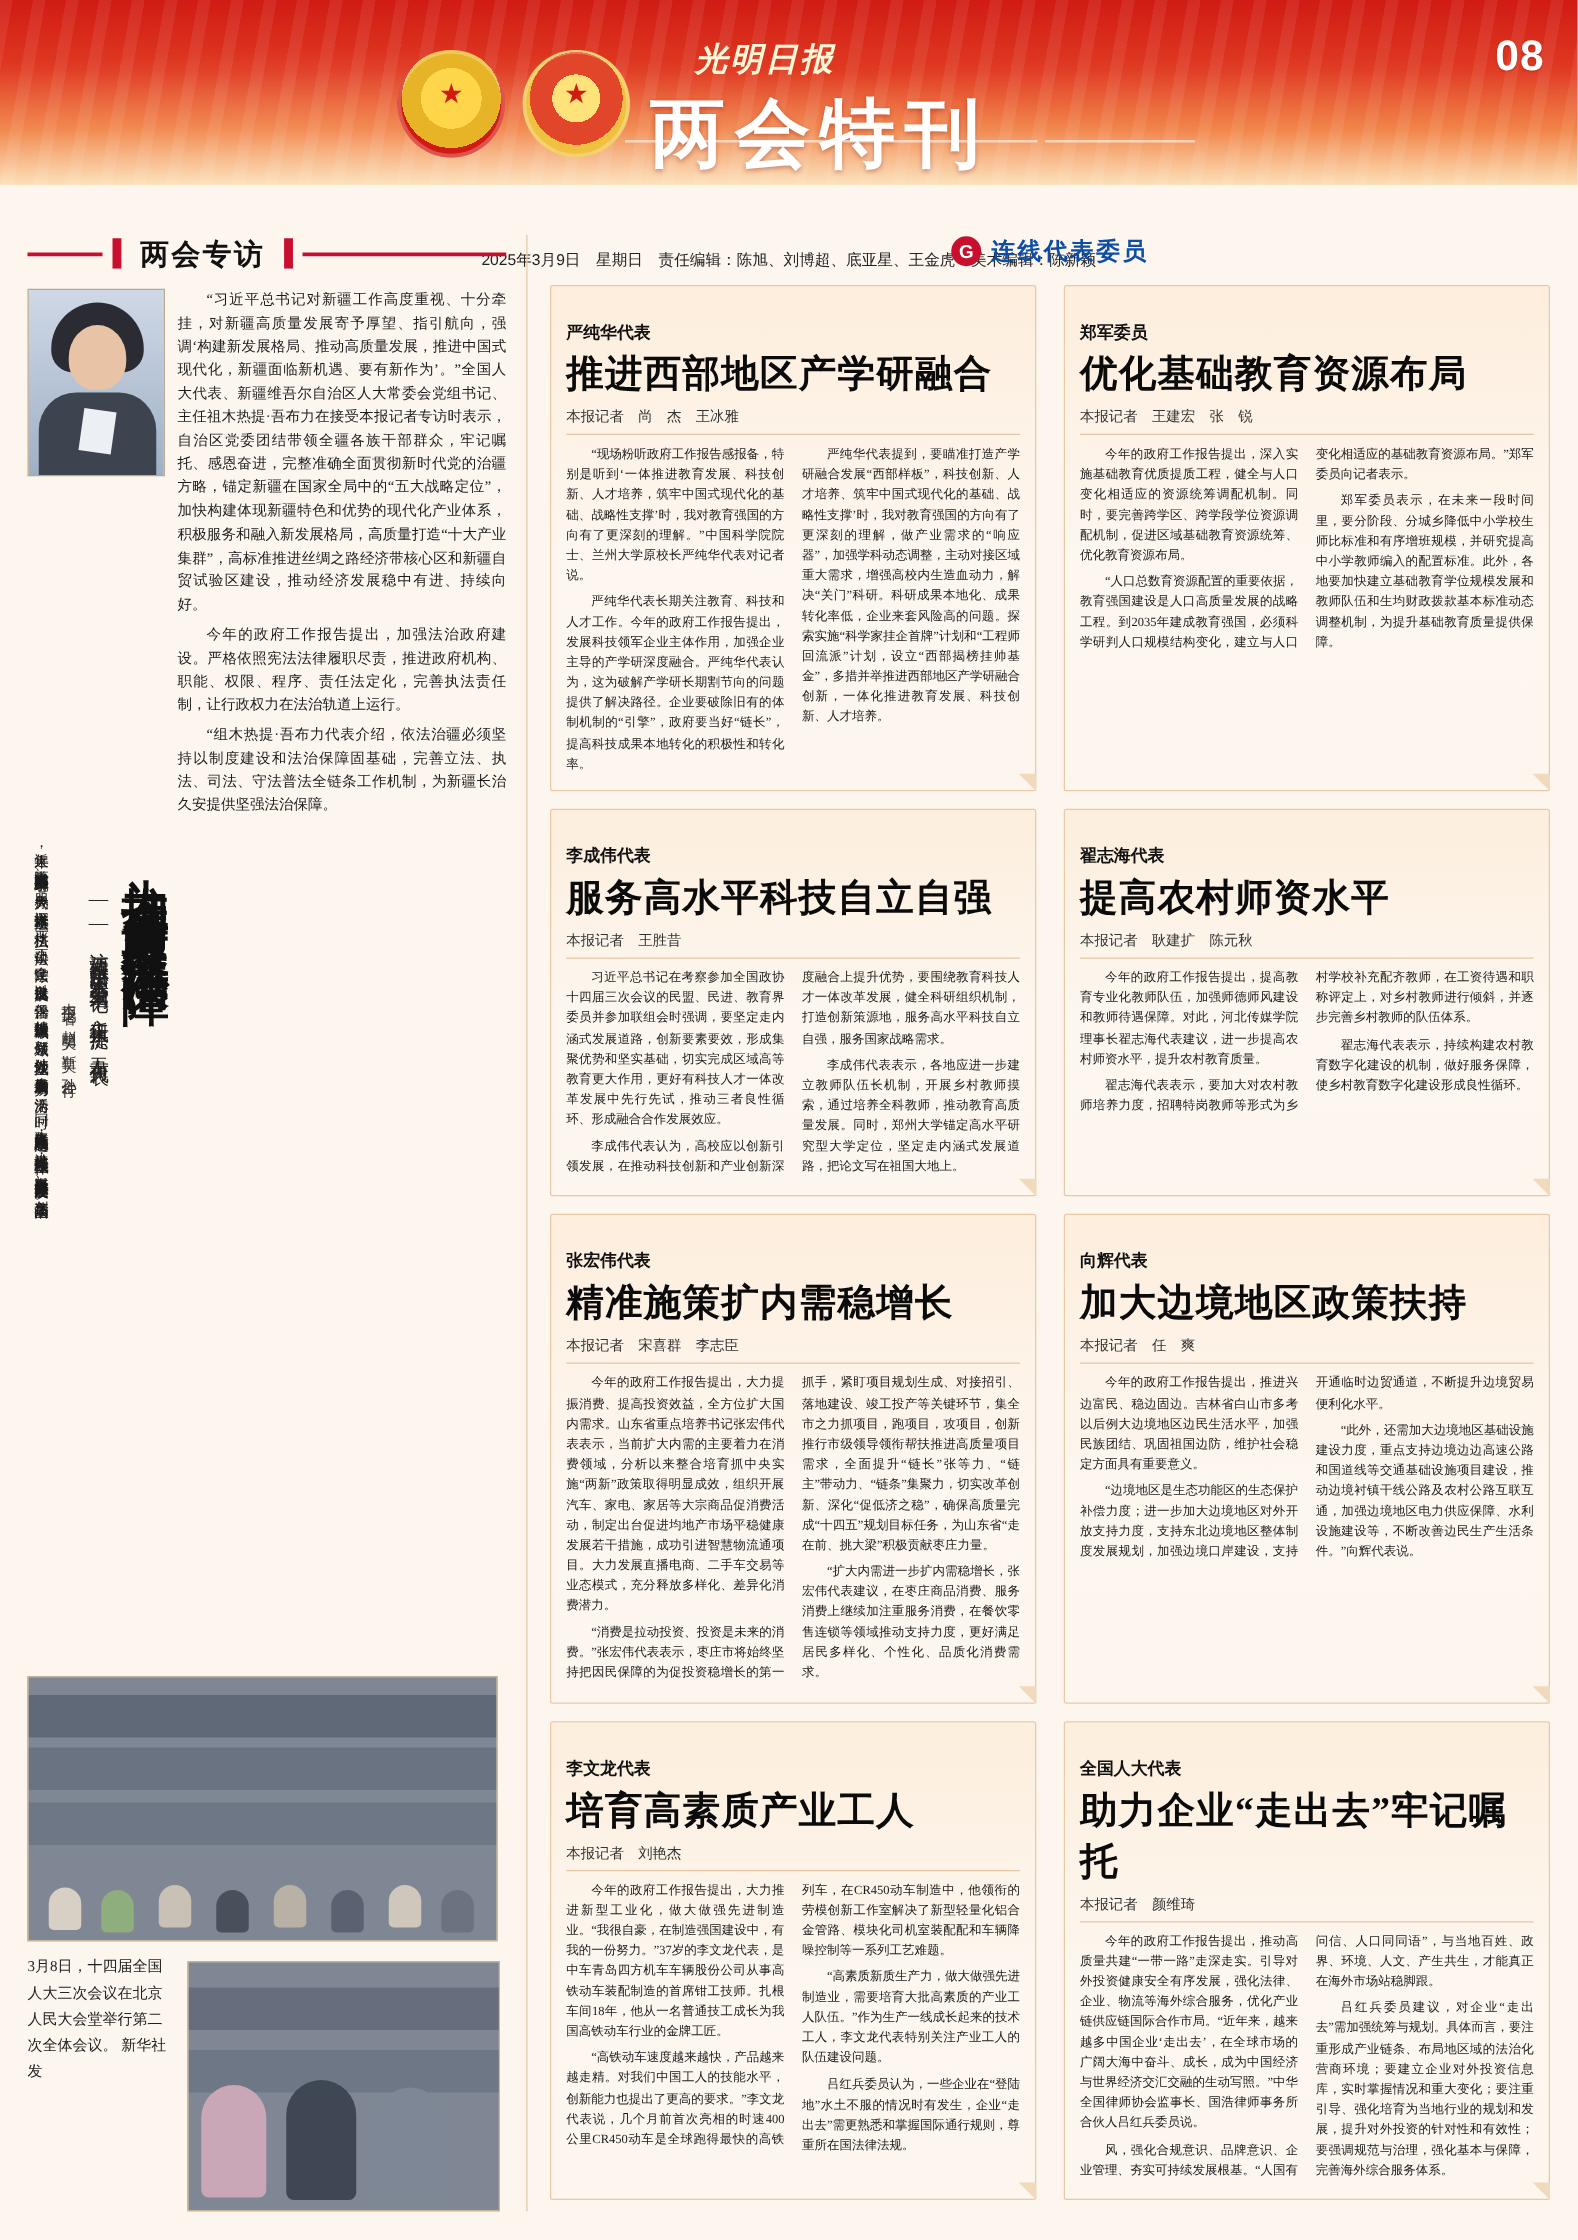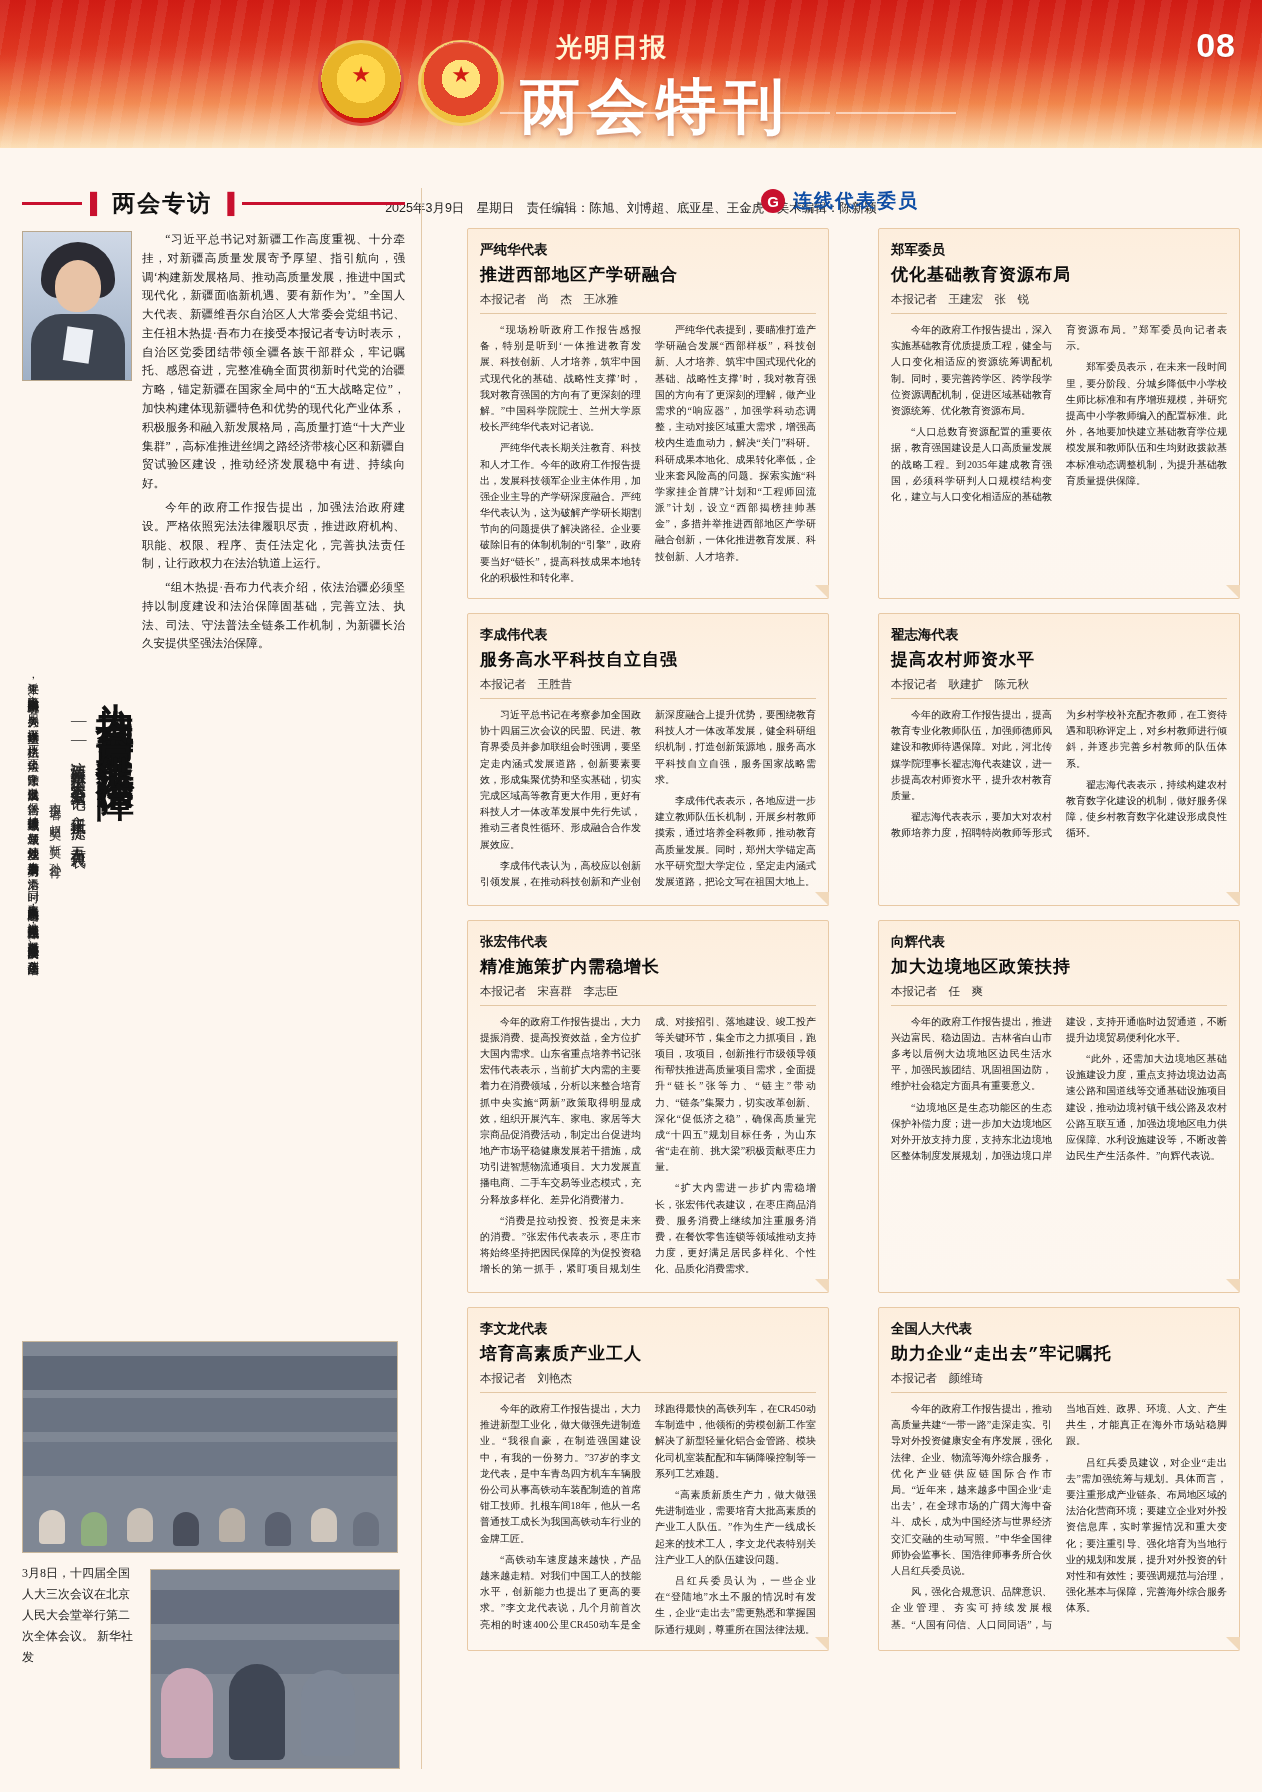--- a/index.html
+++ b/index.html
@@ -44,21 +44,21 @@
     box-shadow:0 0 0 3px rgba(255,255,255,.25) inset;
   }
   .emblem.cppcc {
     background:radial-gradient(circle at 50% 45%, #ffe27a 0 30%, #e2462a 30% 58%, #f0c040 58% 100%);
     box-shadow:0 0 0 3px rgba(255,255,255,.25) inset;
   }
   .emblem .star { position:absolute; left:50%; top:26%; transform:translateX(-50%); color:#d11b12; font-size:22px; }
   .mh-title-wrap { position:absolute; left:520px; top:30px; color:#fff; }
   .mh-brand {
     font-size:26px; color:#fff7d6;
-    font-family:"Liberation Serif", serif; font-weight:bold;
+    font-family:"Liberation Serif", serif; font-style:italic; font-weight:bold;
     letter-spacing:2px;
     margin-left:36px;
   }
   .mh-main {
     font-size:60px; font-weight:bold; letter-spacing:8px; color:#fff;
     margin-top:2px; text-shadow:0 2px 4px rgba(120,10,0,.35);
     font-family:"Liberation Serif", serif;
   }
   .mh-rule { position:absolute; left:500px; top:112px; width:330px; height:2px; background:rgba(255,255,255,.55); }
   .mh-rule.short { left:836px; width:120px; }
@@ -149,32 +149,31 @@
     font-family:"Liberation Sans", sans-serif;
   }
   .rr-title { font-size:19px; font-weight:bold; color:#0e4da4; letter-spacing:2px; }
 
   .grid { display:grid; grid-template-columns:1fr 1fr; gap:14px 22px; }
   .card {
     position:relative;
     background:linear-gradient(180deg,#fdeedd 0%, #fdf7f0 55%, #fdf6ef 100%);
     border:1px solid #e8c9a5;
     border-radius:2px;
-    padding:12px 12px 12px 12px;
-    margin-left:27px;
+    padding:28px 12px 12px 12px;
   }
   .card:after {
     content:""; position:absolute; right:-1px; bottom:-1px;
     border-width:0 14px 14px 0; border-style:solid;
     border-color:transparent #f1d9bb transparent transparent;
   }
   .card .rep { font-size:13.5px; color:#111; margin-bottom:4px; font-weight:bold; }
   .card h2 {
-    margin:0 0 6px 0; font-size:17px; letter-spacing:1px; font-weight:bold; color:#0b0b0b;
-    font-family:Liberation Mono, monospace;
+    margin:0 0 6px 0; font-size:30px; letter-spacing:1px; font-weight:bold; color:#0b0b0b;
+    font-family:Liberation Serif, serif;
   }
   .card .byline { font-size:11.5px; color:#333; margin-bottom:6px; }
   .card .body { column-count:2; column-gap:14px; font-size:10px; line-height:1.62; text-align:justify; }
   .card .body p { margin:0 0 5px 0; text-indent:2em; }
   .card .body p:first-child { margin-top:0; }
   .hline { height:1px; background:#e3c7a4; margin:6px 0 8px 0; }
 
   .tall .body { max-height:none; }
 </style>
 </head>

